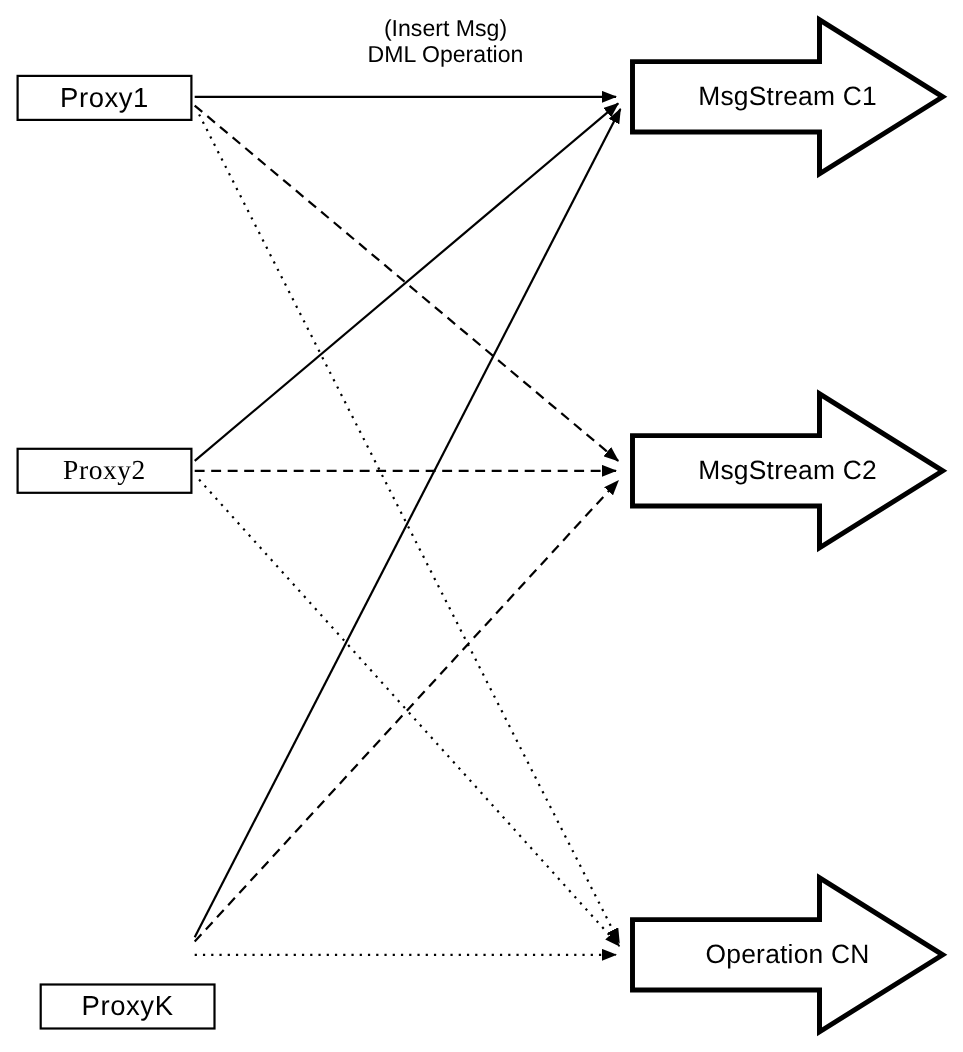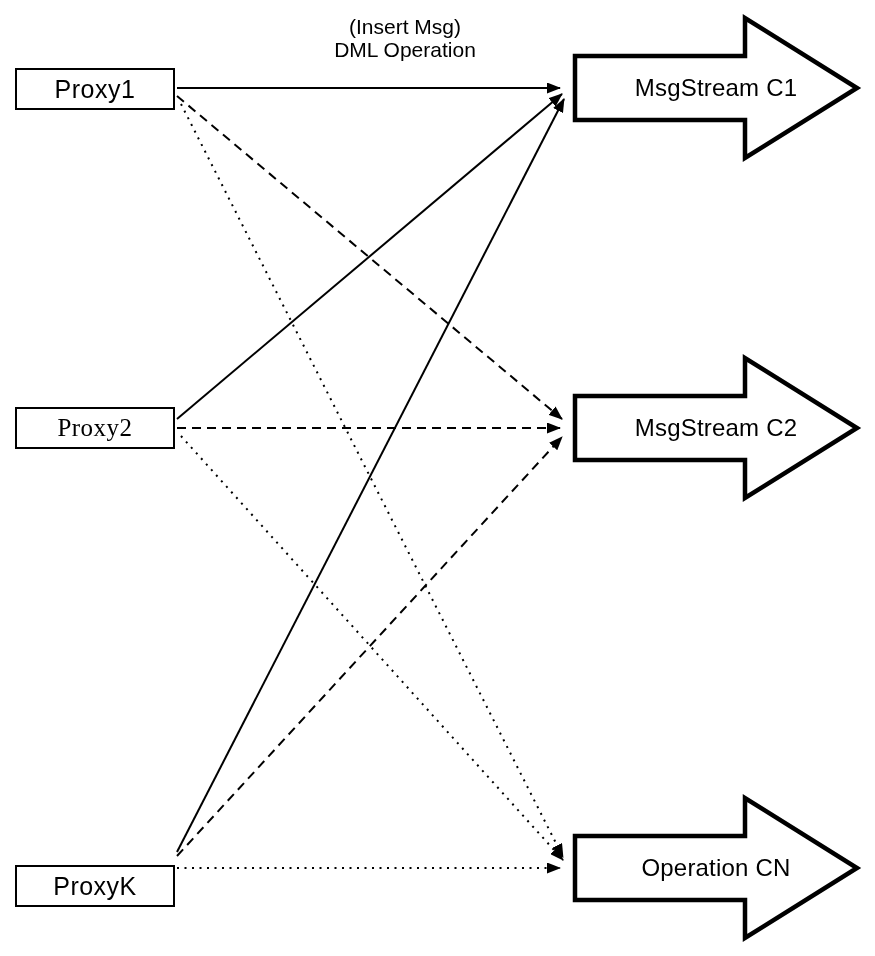--- a/index.html
+++ b/index.html
@@ -26,21 +26,21 @@
     border: 2.5px solid #000000;
     background: #ffffff;
     display: flex;
     align-items: center;
     justify-content: center;
     font-size: 25px;
     letter-spacing: 0.5px;
   }
   #proxy1-box { top: 68px; }
   #proxy2-box { top: 407px; font-family: Liberation Serif, serif; }
-  #proxyk-box { top: 865px; }
+  #proxyk-box { top: 894px; margin-left: 21px; }
   .stream-label {
     position: absolute;
     left: 575px;
     width: 282px;
     height: 34px;
     display: flex;
     align-items: center;
     justify-content: center;
     font-size: 24px;
     letter-spacing: 0.2px;

